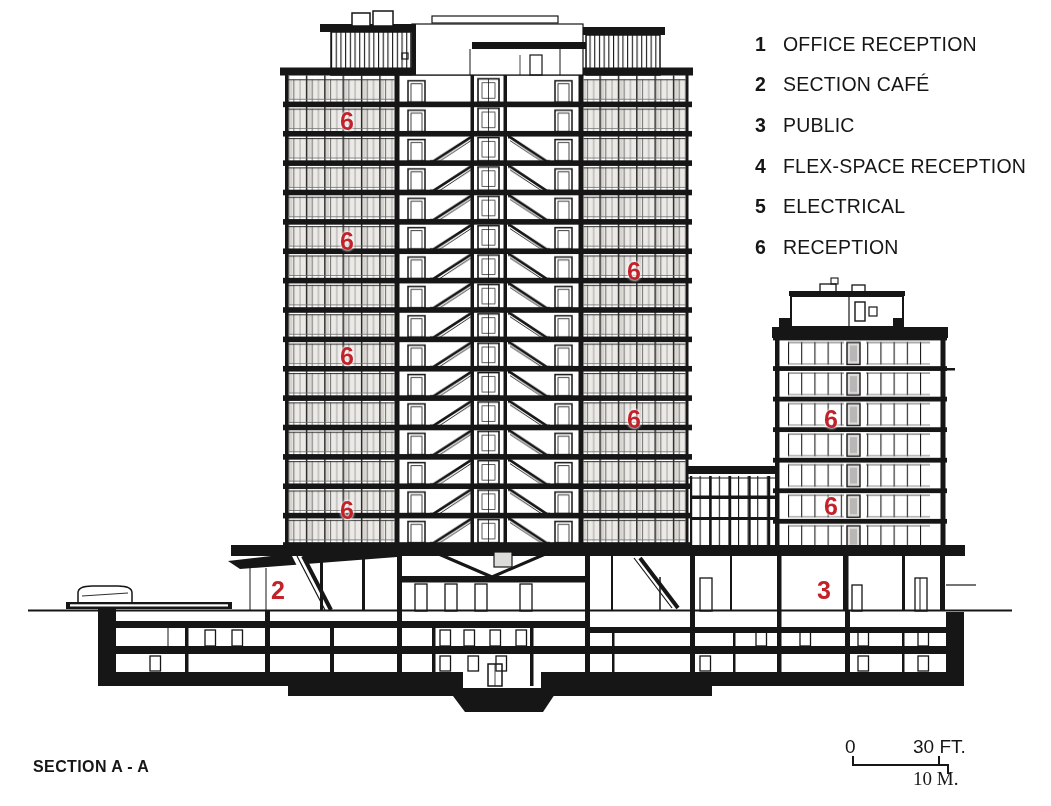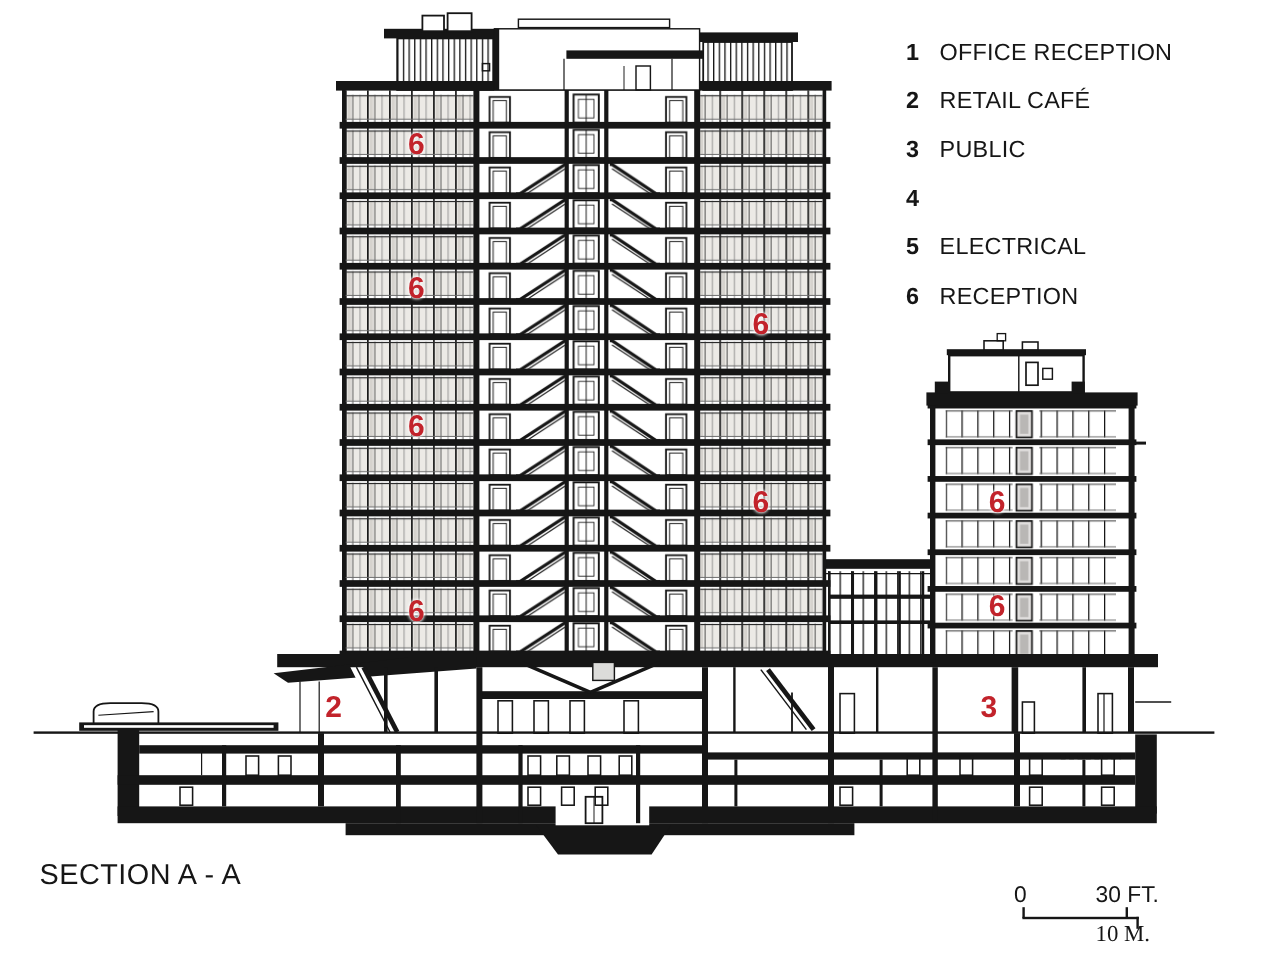--- a/index.html
+++ b/index.html
@@ -11,22 +11,22 @@
   .legend{position:absolute;left:755px;top:24px;}
   .legend-row{display:flex;align-items:center;height:40.6px;}
   .legend-num{font-weight:700;font-size:19.5px;width:28px;flex:0 0 28px;}
   .legend-label{font-weight:400;font-size:19.5px;letter-spacing:0.2px;white-space:nowrap;}
   .marker{
     position:absolute;transform:translate(-50%,-50%);
     font-size:25px;font-weight:700;line-height:1;
     text-shadow:0 0 3px #fff,0 0 3px #fff;
   }
   .page-title{
-    position:absolute;left:33px;top:716px;
-    font-size:24px;font-weight:400;letter-spacing:0.4px;white-space:nowrap;
+    position:absolute;left:33px;top:758px;
+    font-size:16px;font-weight:700;letter-spacing:0.4px;white-space:nowrap;
   }
   .scalebar{position:absolute;left:0;top:0;width:0;height:0;}
   .scalebar .lbl{position:absolute;font-size:19px;font-weight:500;white-space:nowrap;}
   .sb-zero{left:845px;top:736px;}
   .sb-feet{left:913px;top:736px;}
   .sb-meters{left:913px;top:768px;font-family:Liberation Serif, serif;}
   .sb-line{position:absolute;left:852px;top:764px;width:97px;height:2px;background:#161616;}
   .sb-tick{position:absolute;width:2px;background:#161616;}
   .sb-t1{left:852px;top:756px;height:9px;}
   .sb-t2{left:938px;top:756px;height:9px;}
@@ -281,30 +281,31 @@
 
 <div class="legend">
 
     <div class="legend-row">
       <span class="legend-num">1</span>
       <span class="legend-label">OFFICE RECEPTION</span>
     </div>
 
     <div class="legend-row">
       <span class="legend-num">2</span>
-      <span class="legend-label">RETAIL CAFÉ</span>
+      <span class="legend-label">SECTION CAFÉ</span>
     </div>
 
     <div class="legend-row">
       <span class="legend-num">3</span>
       <span class="legend-label">PUBLIC</span>
     </div>
 
     <div class="legend-row">
       <span class="legend-num">4</span>
+      <span class="legend-label">FLEX-SPACE RECEPTION</span>
     </div>
 
     <div class="legend-row">
       <span class="legend-num">5</span>
       <span class="legend-label">ELECTRICAL</span>
     </div>
 
     <div class="legend-row">
       <span class="legend-num">6</span>
       <span class="legend-label">RECEPTION</span>

